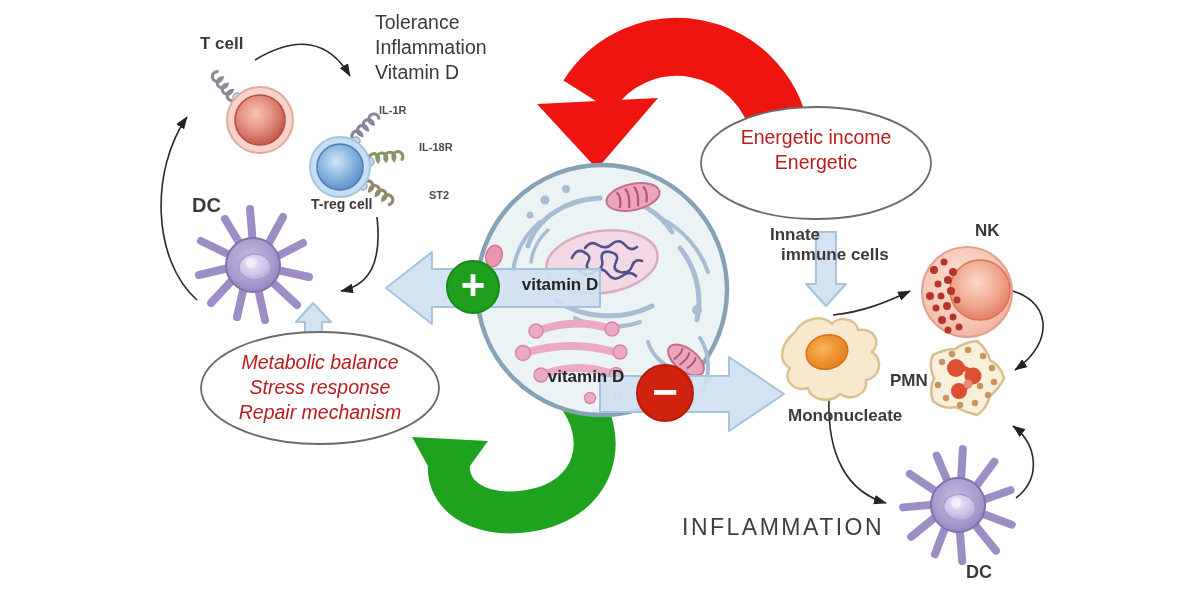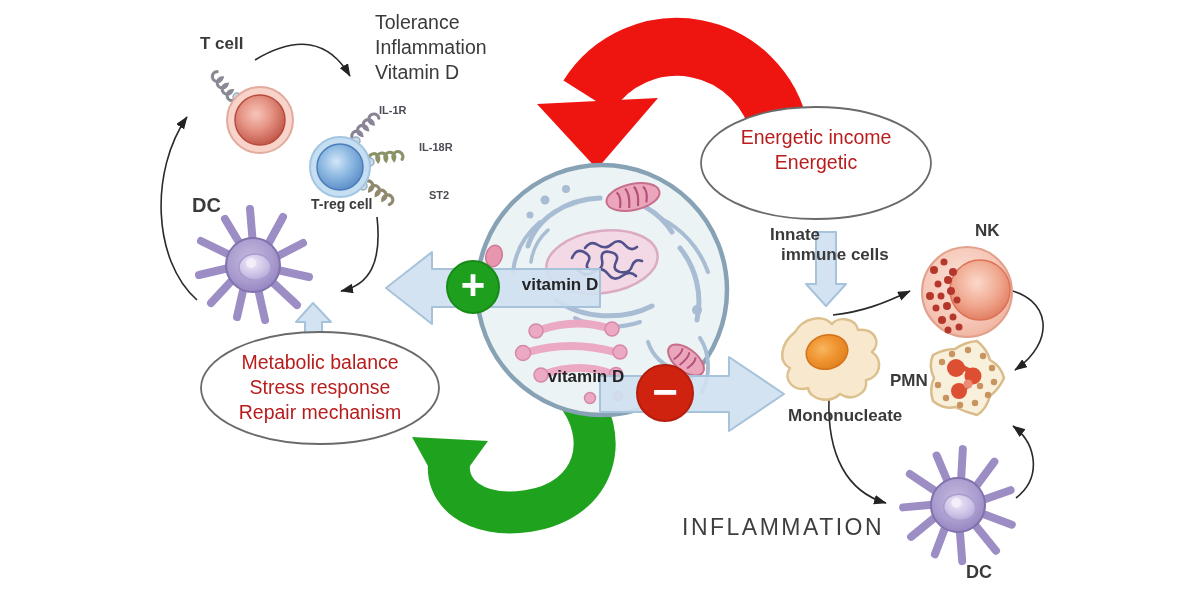--- a/index.html
+++ b/index.html
@@ -269,21 +269,21 @@
   <span style="display:block;">Vitamin D</span>
 </div>
 
 <div class="lbl sm" style="left:379px;top:104px;">IL-1R</div>
 <div class="lbl sm" style="left:419px;top:141px;">IL-18R</div>
 <div class="lbl sm" style="left:409px;top:189px;margin-left:20px;">ST2</div>
 
 <div class="lbl" style="left:311px;top:196px;font-size:14px;font-weight:600;">T-reg cell</div>
 <div class="lbl b" style="left:192px;top:194px;font-size:20px;">DC</div>
 
-<div class="lbl etext" style="left:202px;top:350px;width:236px;">
+<div class="lbl etext" style="left:202px;top:350px;width:236px;font-style:italic;">
   <span>Metabolic balance</span>
   <span>Stress response</span>
   <span>Repair mechanism</span>
 </div>
 
 <div class="lbl etext" style="left:701px;top:125px;width:230px;">
   <span>Energetic income</span>
   <span>Energetic</span>
 </div>
 

